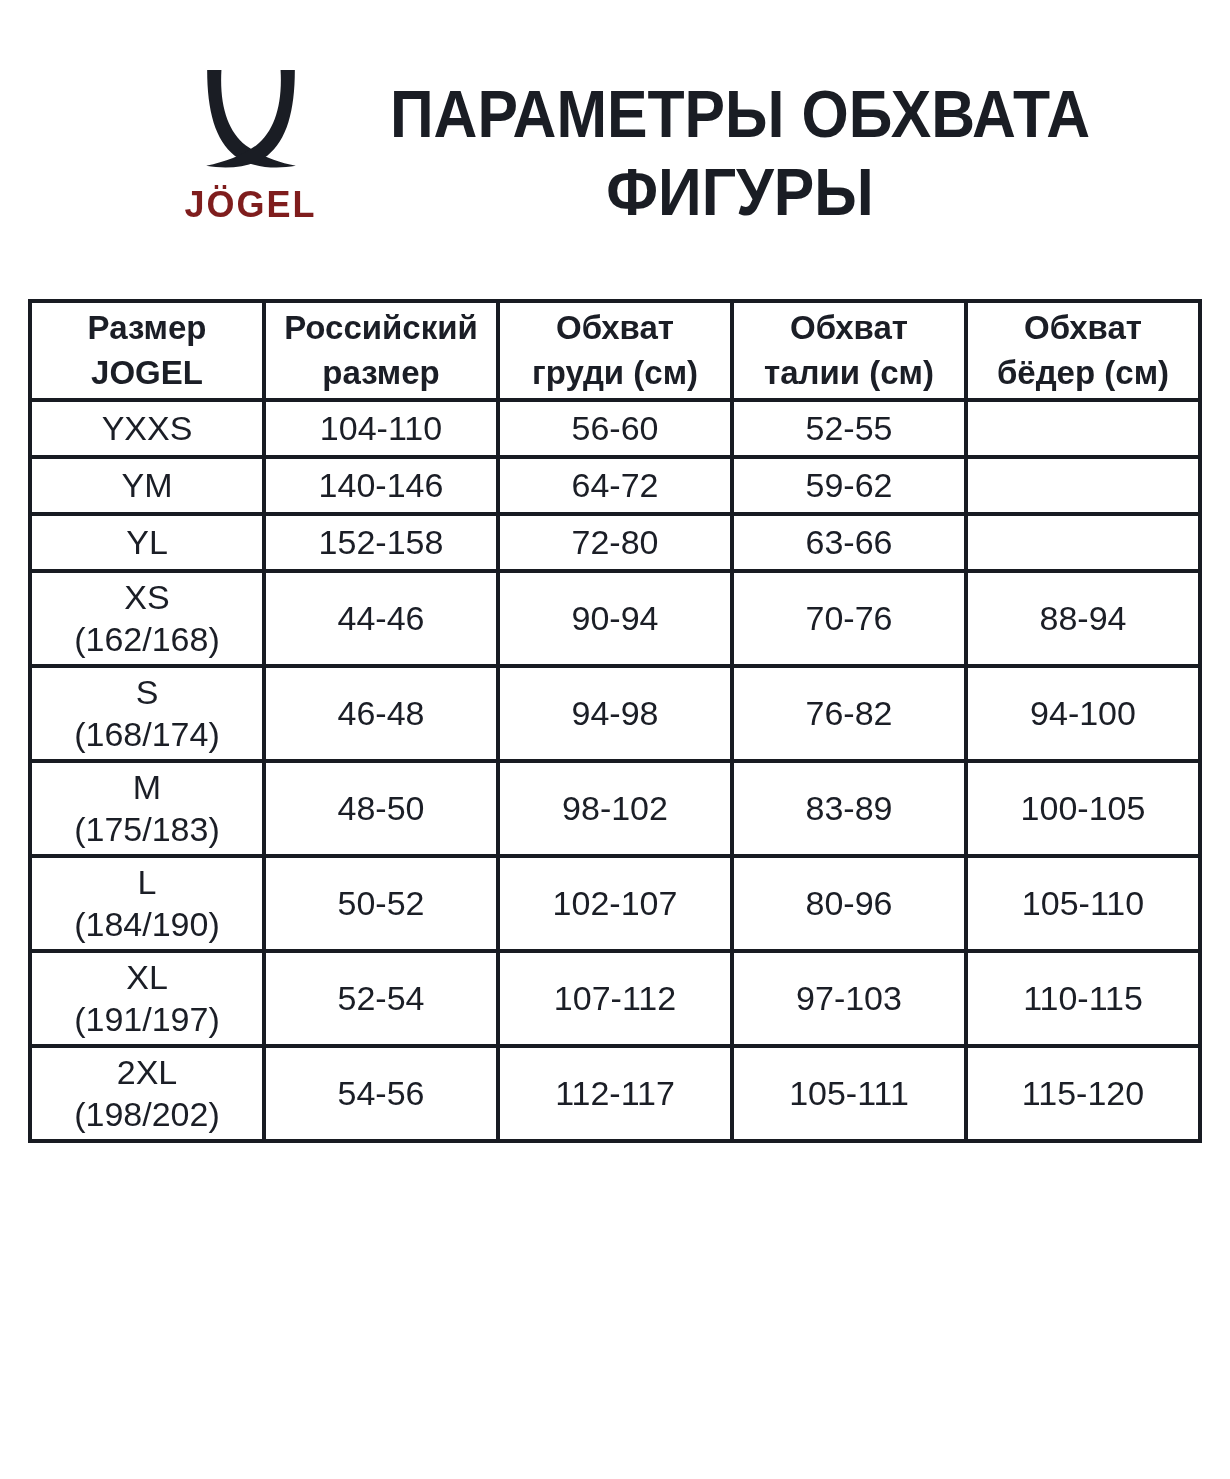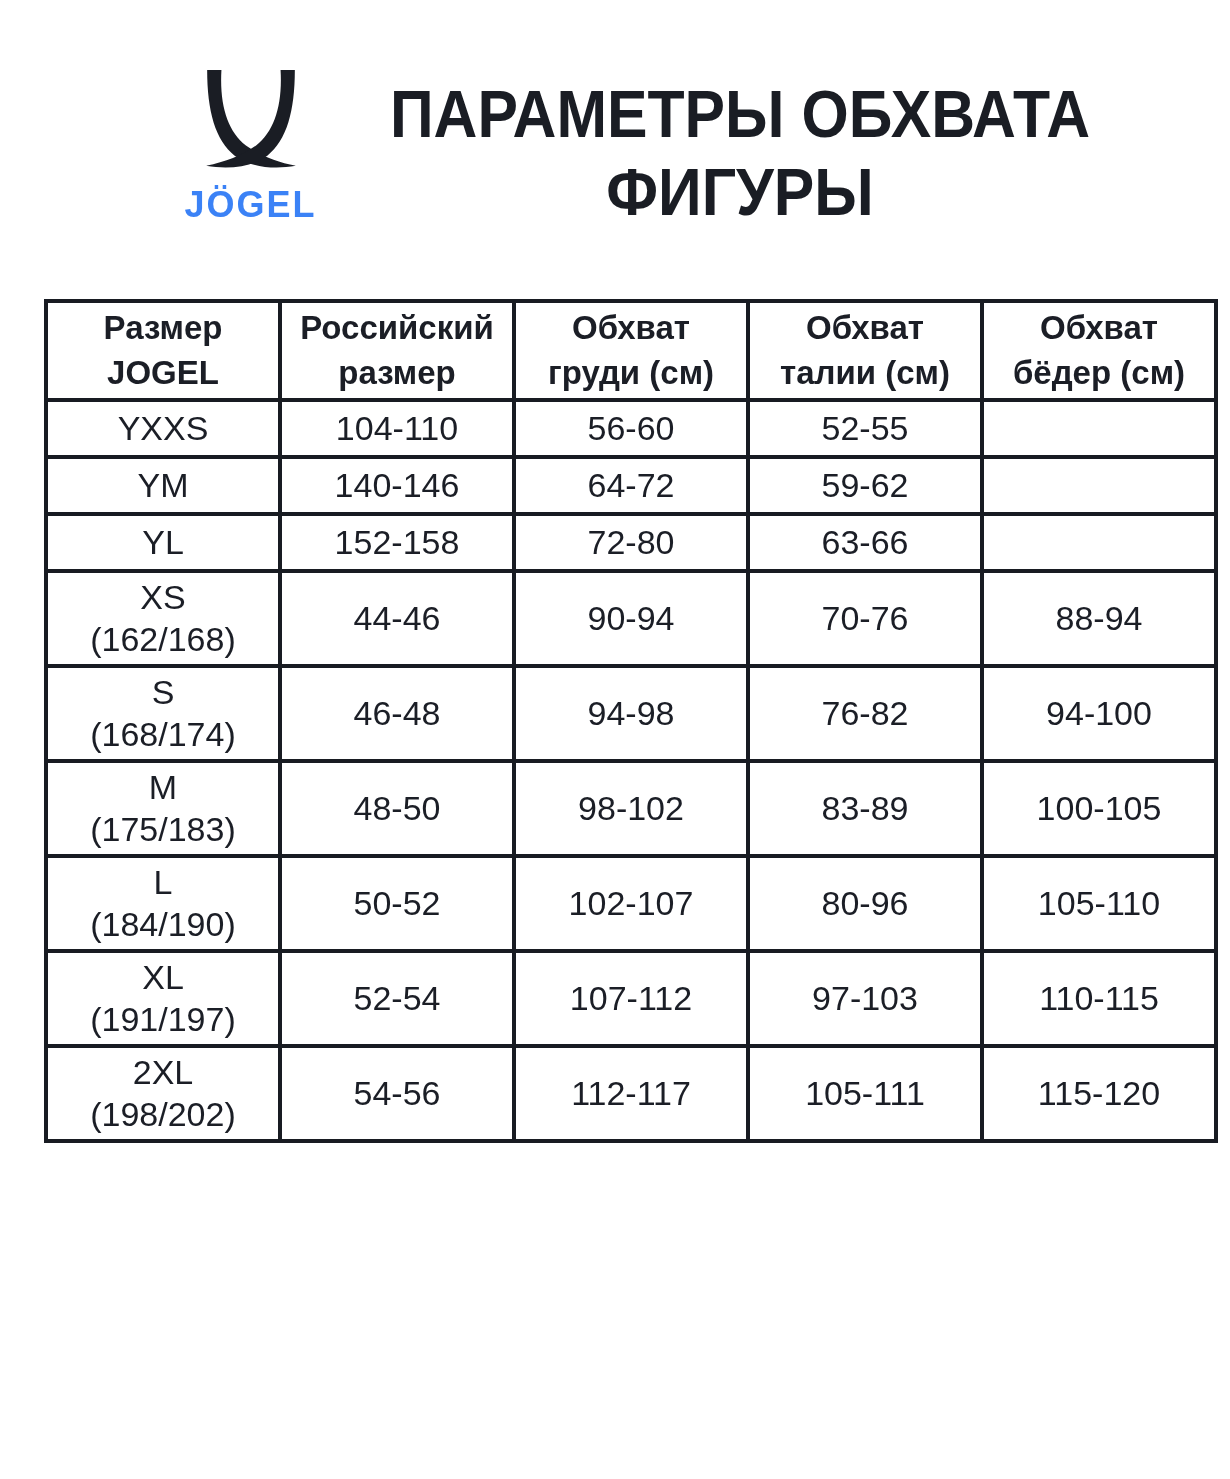--- a/index.html
+++ b/index.html
@@ -14,35 +14,35 @@
   }
   
   .logo {
     position:absolute; left:178px; top:70px; width:145px;
     text-align:center;
   }
   .logo-mark { display:block; margin:0 auto; }
   .logo-text {
     display:block; margin-top:10px;
     font-weight:bold; font-size:36px; letter-spacing:2px;
-    color:#3b82f6;
+    color:#7f1d1d;
   }
   
   .title {
     position:absolute; left:250px; top:76px; width:980px;
     text-align:center;
     font-weight:bold; font-size:66px; line-height:1.18;
     letter-spacing:0;
     color:#1a1d24;
     white-space:pre-line;
     transform:scaleX(0.92);
   }
   
   .size-table {
-    position:absolute; left:44px; top:299px; width:1174px;
+    position:absolute; left:28px; top:299px; width:1174px;
     border-collapse:collapse; table-layout:fixed;
   }
   .size-table col { width:20%; }
   .size-table th, .size-table td {
     border:4px solid #181b22;
     text-align:center; vertical-align:middle;
     padding:0;
     white-space:pre-line;
   }
   .size-table th {

